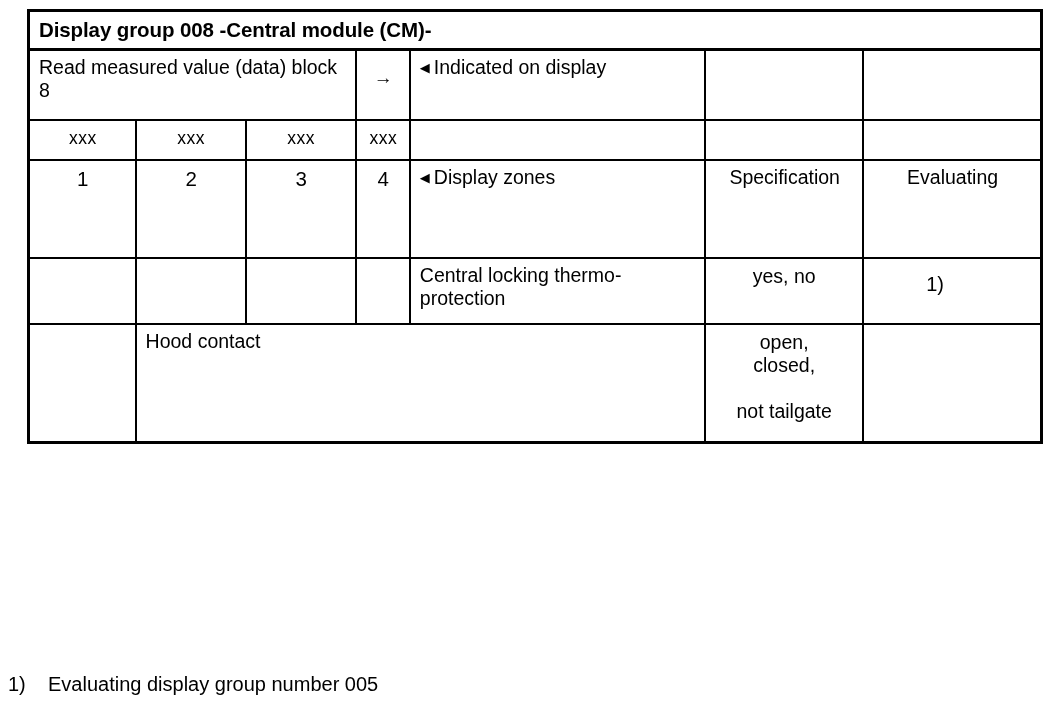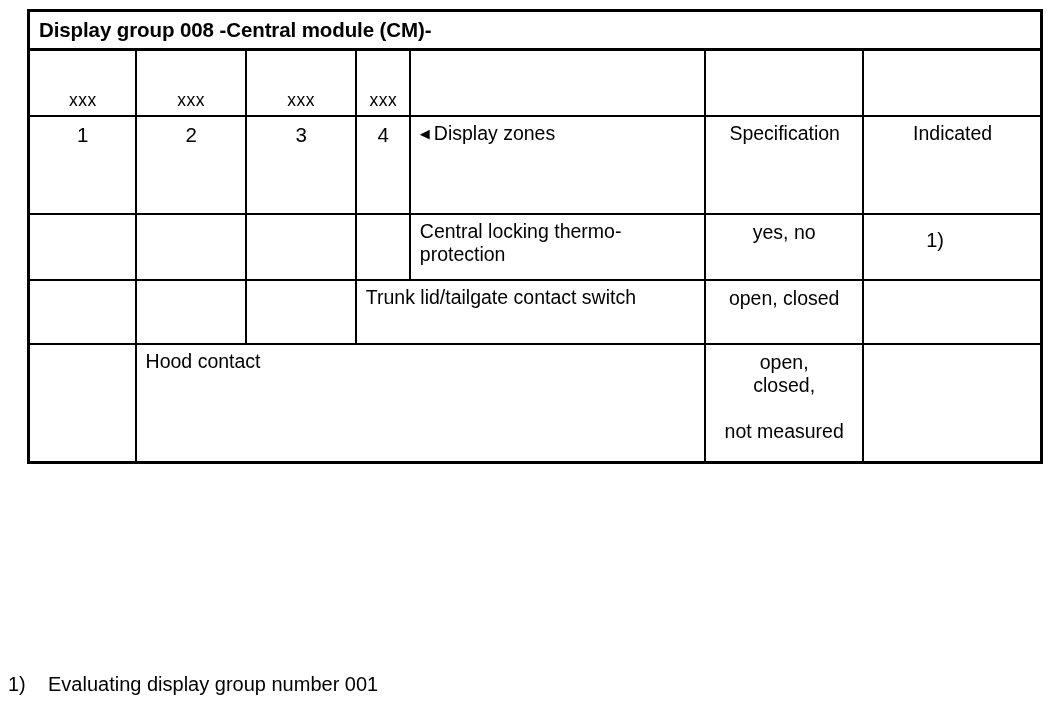--- a/index.html
+++ b/index.html
@@ -73,21 +73,21 @@
   
   .r-read   { height: 70px; }
   .r-xxx    { height: 40px; }
   .r-num    { height: 98px; }
   .r-clt    { height: 66px; }
   .r-trunk  { height: 64px; }
   .r-tail   { height: 125px; }
   .r-hood   { height: 119px; }
 
   .num-cell .cx { font-size: 20.5px; padding-top: 6px; }
-  .xxx-cell .cx { font-size: 17.5px; padding-top: 7px; letter-spacing: 0.5px; margin-top: 32px; }
+  .xxx-cell .cx { font-size: 17.5px; padding-top: 7px; letter-spacing: 0.5px; }
 
   .arrow-cell .cx { text-align: center; padding-top: 16px; font-size: 19px; }
 
   .tri { font-size: 13px; vertical-align: 2px; margin-right: 4px; letter-spacing: 0; }
 
   .spec-v {
     display: block;
     text-align: center;
     padding: 6px 6px 4px 6px;
   }
@@ -128,20 +128,35 @@
       <col style="width:178px">
     </colgroup>
     <tbody>
 
       <tr>
         <td class="title-cell" colspan="7">
           <span class="cx">Display group 008 -Central module (CM)-</span>
         </td>
       </tr>
 
+      <tr class="r-read">
+        <td colspan="3">
+          <span class="cx">Read measured value (data) block 8</span>
+        </td>
+        <td class="arrow-cell">
+          <span class="cx">→</span>
+        </td>
+        <td>
+          <span class="cx">
+            <span class="tri">◀</span><span>Indicated on display</span>
+          </span>
+        </td>
+        <td></td>
+        <td></td>
+      </tr>
 
       <tr class="r-xxx">
         <td class="xxx-cell">
           <span class="cx cx-c">xxx</span>
         </td>
         <td class="xxx-cell">
           <span class="cx cx-c">xxx</span>
         </td>
         <td class="xxx-cell">
           <span class="cx cx-c">xxx</span>
@@ -169,70 +184,58 @@
         </td>
         <td>
           <span class="cx-bot">
             <span><span class="tri">◀</span><span>Display zones</span></span>
           </span>
         </td>
         <td>
           <span class="cx cx-c">Specification</span>
         </td>
         <td>
-          <span class="cx cx-c">Indicated</span>
+          <span class="cx cx-c">Evaluating</span>
         </td>
       </tr>
 
       <tr class="r-clt">
         <td></td>
         <td></td>
         <td></td>
         <td></td>
         <td>
           <span class="cx">Central locking thermo-protection</span>
         </td>
         <td>
           <span class="spec-v">yes, no</span>
         </td>
         <td>
           <span class="eval-note">1)</span>
         </td>
       </tr>
 
-      <tr class="r-trunk">
-        <td></td>
-        <td></td>
-        <td></td>
-        <td colspan="2">
-          <span class="cx">Trunk lid/tailgate contact switch</span>
-        </td>
-        <td>
-          <span class="spec-v">open, closed</span>
-        </td>
-        <td></td>
-      </tr>
 
 
       <tr class="r-hood">
         <td></td>
         <td colspan="4">
           <span class="cx">Hood contact</span>
         </td>
         <td>
           <span class="spec-v">
             <span>open,</span><br>
             <span>closed,</span>
             <span class="blank"></span>
-            <span>not measured</span>
+            <span>not tailgate</span>
           </span>
         </td>
         <td></td>
       </tr>
 
     </tbody>
   </table>
 
   <div class="footnote">
-    <span class="fn-mark">1)</span><span>Evaluating display group number 001</span>
+    <span class="fn-mark">1)</span><span>Evaluating display group number 005</span>
   </div>
 
 </div>
 
 </body></html>

